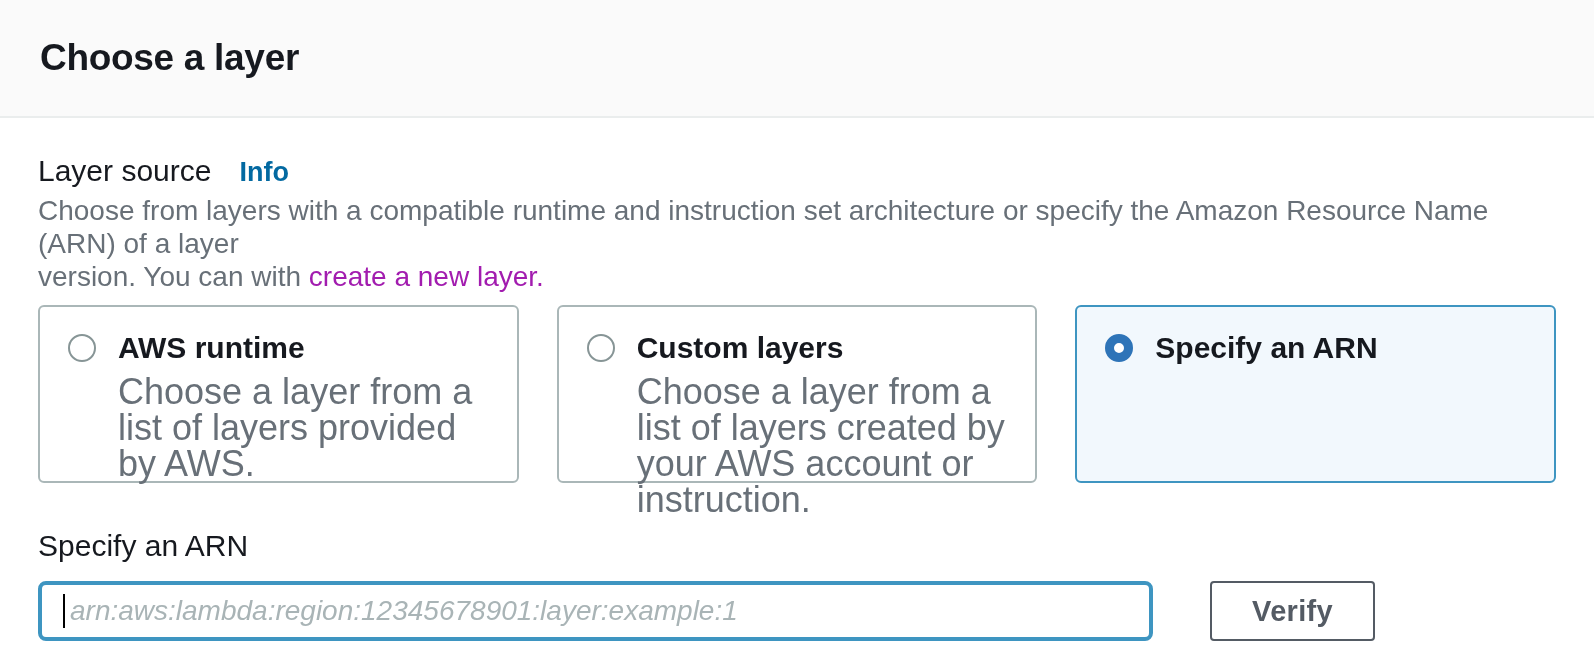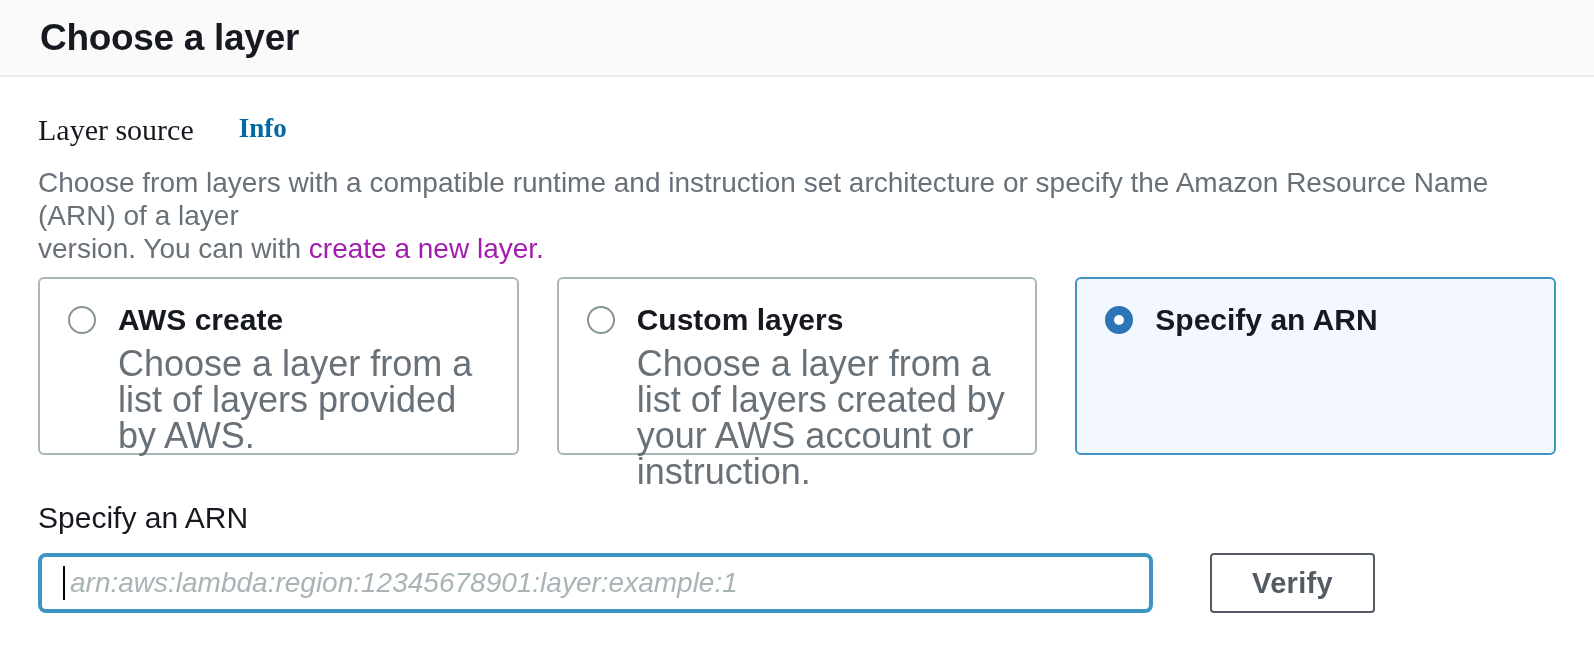--- a/index.html
+++ b/index.html
@@ -12,21 +12,21 @@
   .page {
     width: 1594px;
     height: 666px;
     background: #ffffff;
     overflow: hidden;
     box-sizing: border-box;
   }
 
   
   .modal-header {
-    height: 77px;
+    height: 118px;
     background: #fafafa;
     border-bottom: 2px solid #eaeded;
     display: flex;
     align-items: center;
     padding: 16px 40px;
     box-sizing: border-box;
   }
   .modal-title {
     font-size: 37px;
     font-weight: 700;
@@ -34,37 +34,36 @@
     margin: 0;
   }
 
   
   .main {
     padding: 36px 38px 0 38px;
   }
 
   .label-row {
     display: flex;
-    align-items: flex-start;
-    gap: 45px;
-    font-family: Liberation Serif, serif;
+    align-items: flex-end;
+    gap: 28px;
   }
   .field-label {
     font-size: 30px;
     color: #16191f;
   }
   .info-link {
     font-size: 27px;
     font-weight: 700;
     color: #0369a1;
     cursor: pointer;
     text-decoration: none;
   }
   .field-desc {
-    margin-top: 19px;
+    margin-top: 6px;
     font-size: 28px;
     line-height: 33px;
     color: #687078;
   }
   .inline-link {
     color: #a21caf;
     cursor: pointer;
     text-decoration: none;
   }
 
@@ -200,21 +199,21 @@
     <div class="field-desc">
       <span>Choose from layers with a compatible runtime and instruction set architecture or specify the Amazon Resource Name (ARN) of a layer</span><br>
       <span>version. You can with </span><a class="inline-link">create a new layer.</a>
     </div>
 
     <div class="cards">
 
       <div class="card">
         <div class="card-head">
           <span class="radio"></span>
-          <span class="card-title">AWS create</span>
+          <span class="card-title">AWS runtime</span>
         </div>
         <div class="card-desc">Choose a layer from a list of layers provided by AWS.</div>
       </div>
 
       <div class="card">
         <div class="card-head">
           <span class="radio"></span>
           <span class="card-title">Custom layers</span>
         </div>
         <div class="card-desc">Choose a layer from a list of layers created by your AWS account or instruction.</div>

